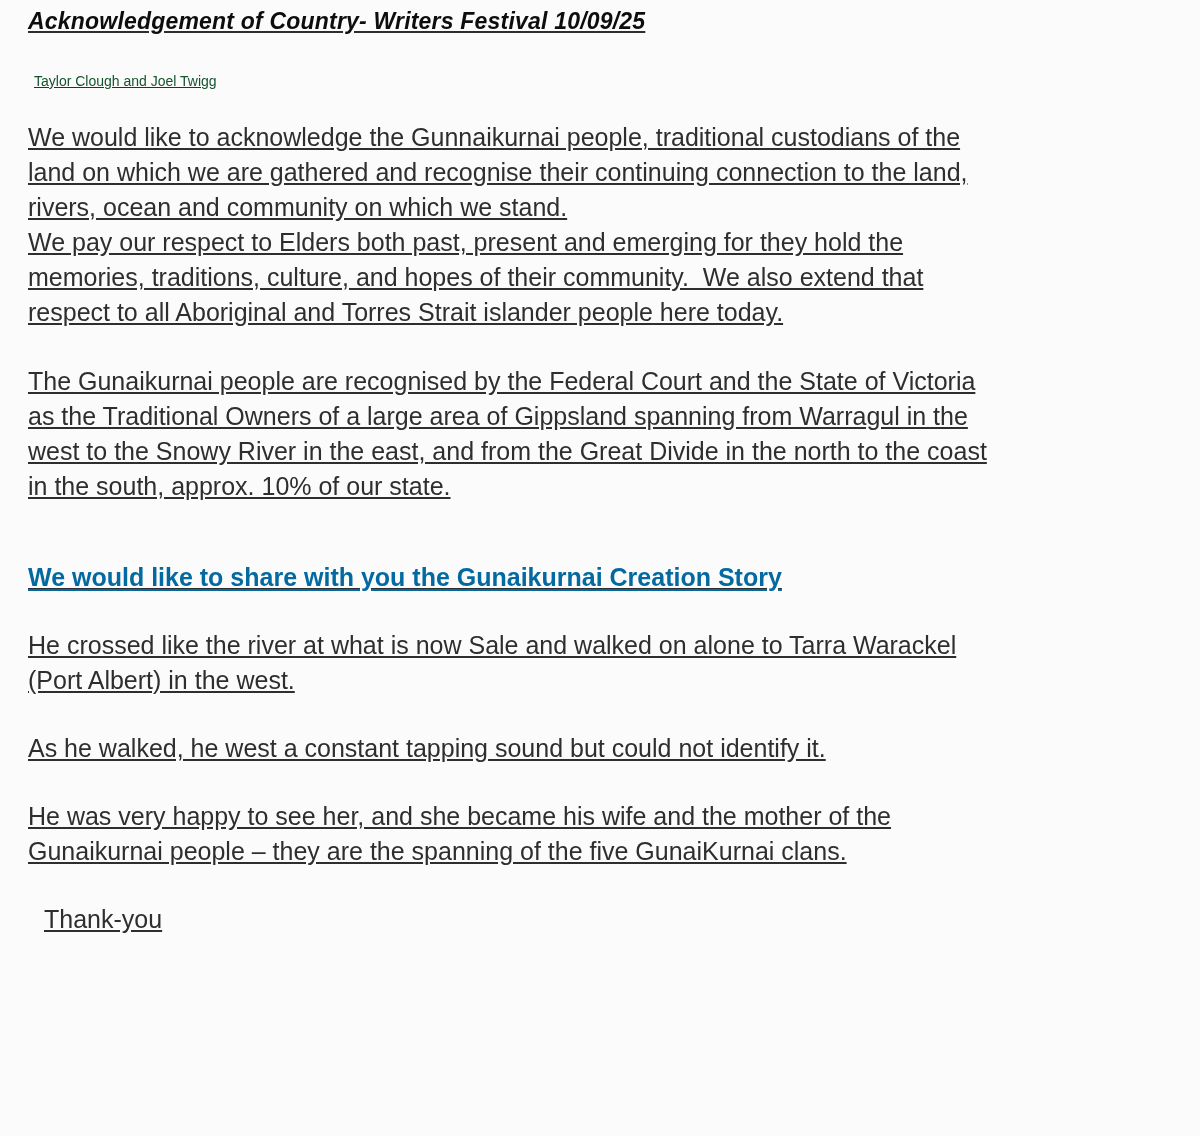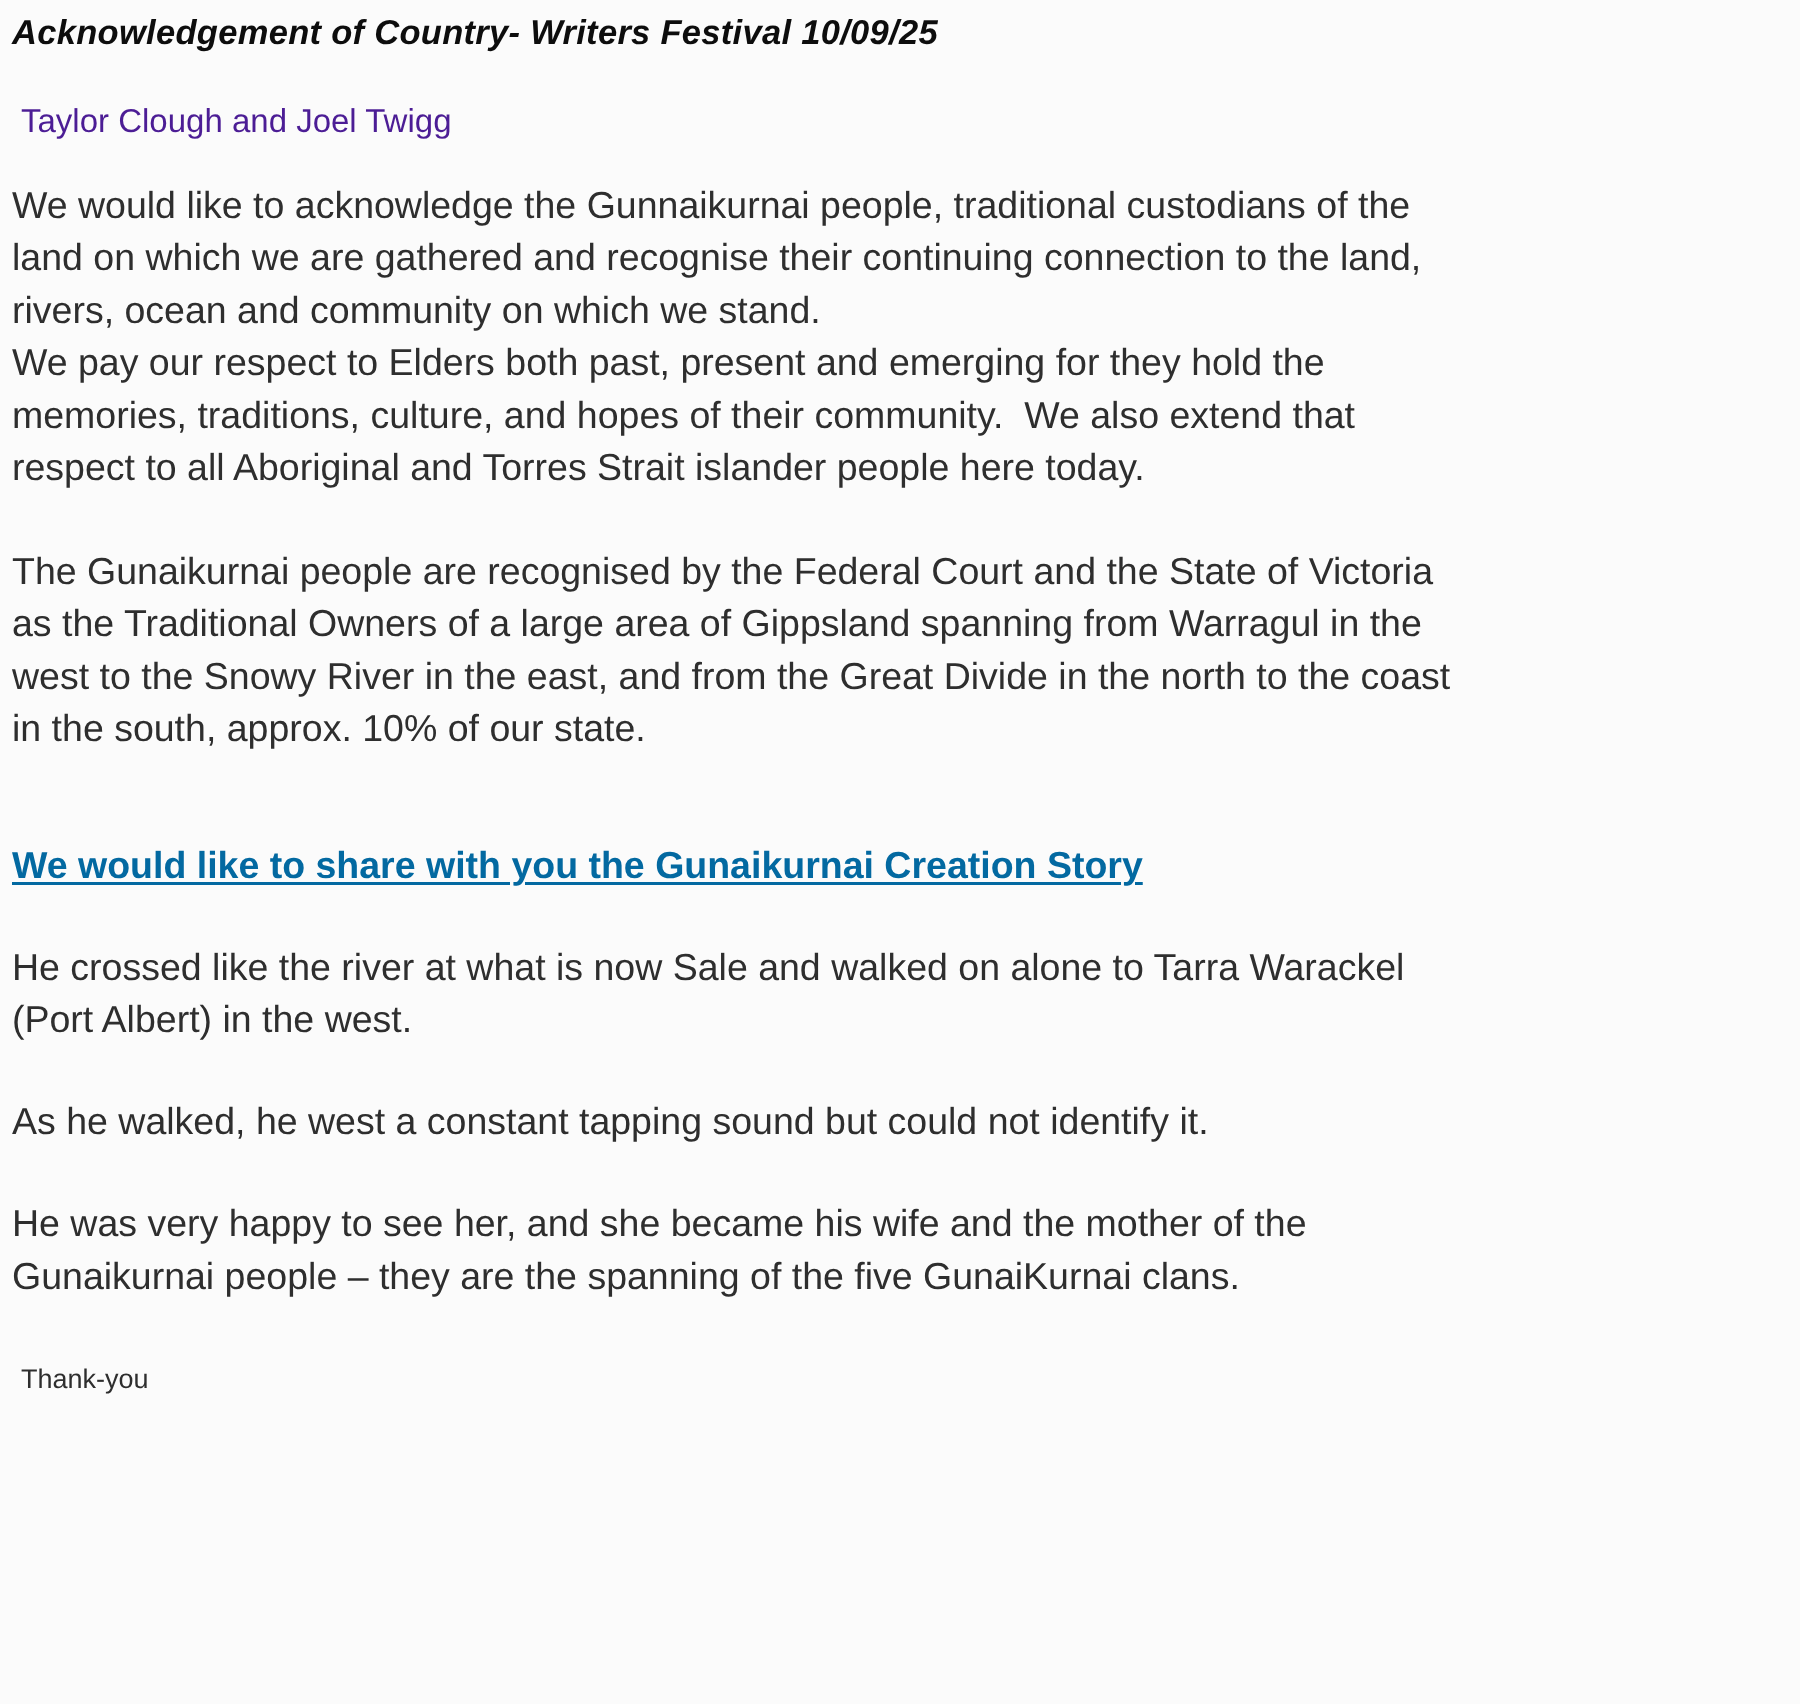--- a/index.html
+++ b/index.html
@@ -8,38 +8,39 @@
     width: 1200px;
     height: 1136px;
     background: #fbfbfb;
     overflow: hidden;
     font-family: "Liberation Sans", sans-serif;
   }
   .page {
     box-sizing: border-box;
     width: 1200px;
     height: 1136px;
-    padding: 6px 14px 0 8px;
+    padding: 6px 14px 0 28px;
     color: #2e2e2e;
+    text-decoration: underline;
   }
   .title {
     margin: 0;
     font-size: 23px;
     line-height: 30px;
     font-weight: bold;
     font-style: italic;
     color: #0d0d0d;
     letter-spacing: 0.2px;
     white-space: pre-wrap;
   }
   .byline {
     margin: 32px 0 0 6px;
-    font-size: 22px;
+    font-size: 14px;
     line-height: 26px;
-    color: #4c1d95;
+    color: #14532d;
     white-space: pre-wrap;
   }
   .para {
     margin: 0;
     font-size: 25px;
     line-height: 35px;
     color: #2e2e2e;
     white-space: pre-wrap;
   }
   .para-first { margin-top: 26px; }
@@ -51,22 +52,22 @@
     font-weight: bold;
     color: #0369a1;
     text-decoration: underline;
     text-decoration-thickness: 2px;
     text-underline-offset: 3px;
     white-space: pre-wrap;
   }
   .story-first { margin-top: 22px; }
   .story-gap   { margin-top: 33px; }
   .closing {
-    margin: 33px 0 0 6px;
-    font-size: 18px;
+    margin: 33px 0 0 16px;
+    font-size: 25px;
     line-height: 35px;
     color: #2e2e2e;
     white-space: pre-wrap;
   }
 </style>
 </head>
 <body>
 
 <div class="page">
 

